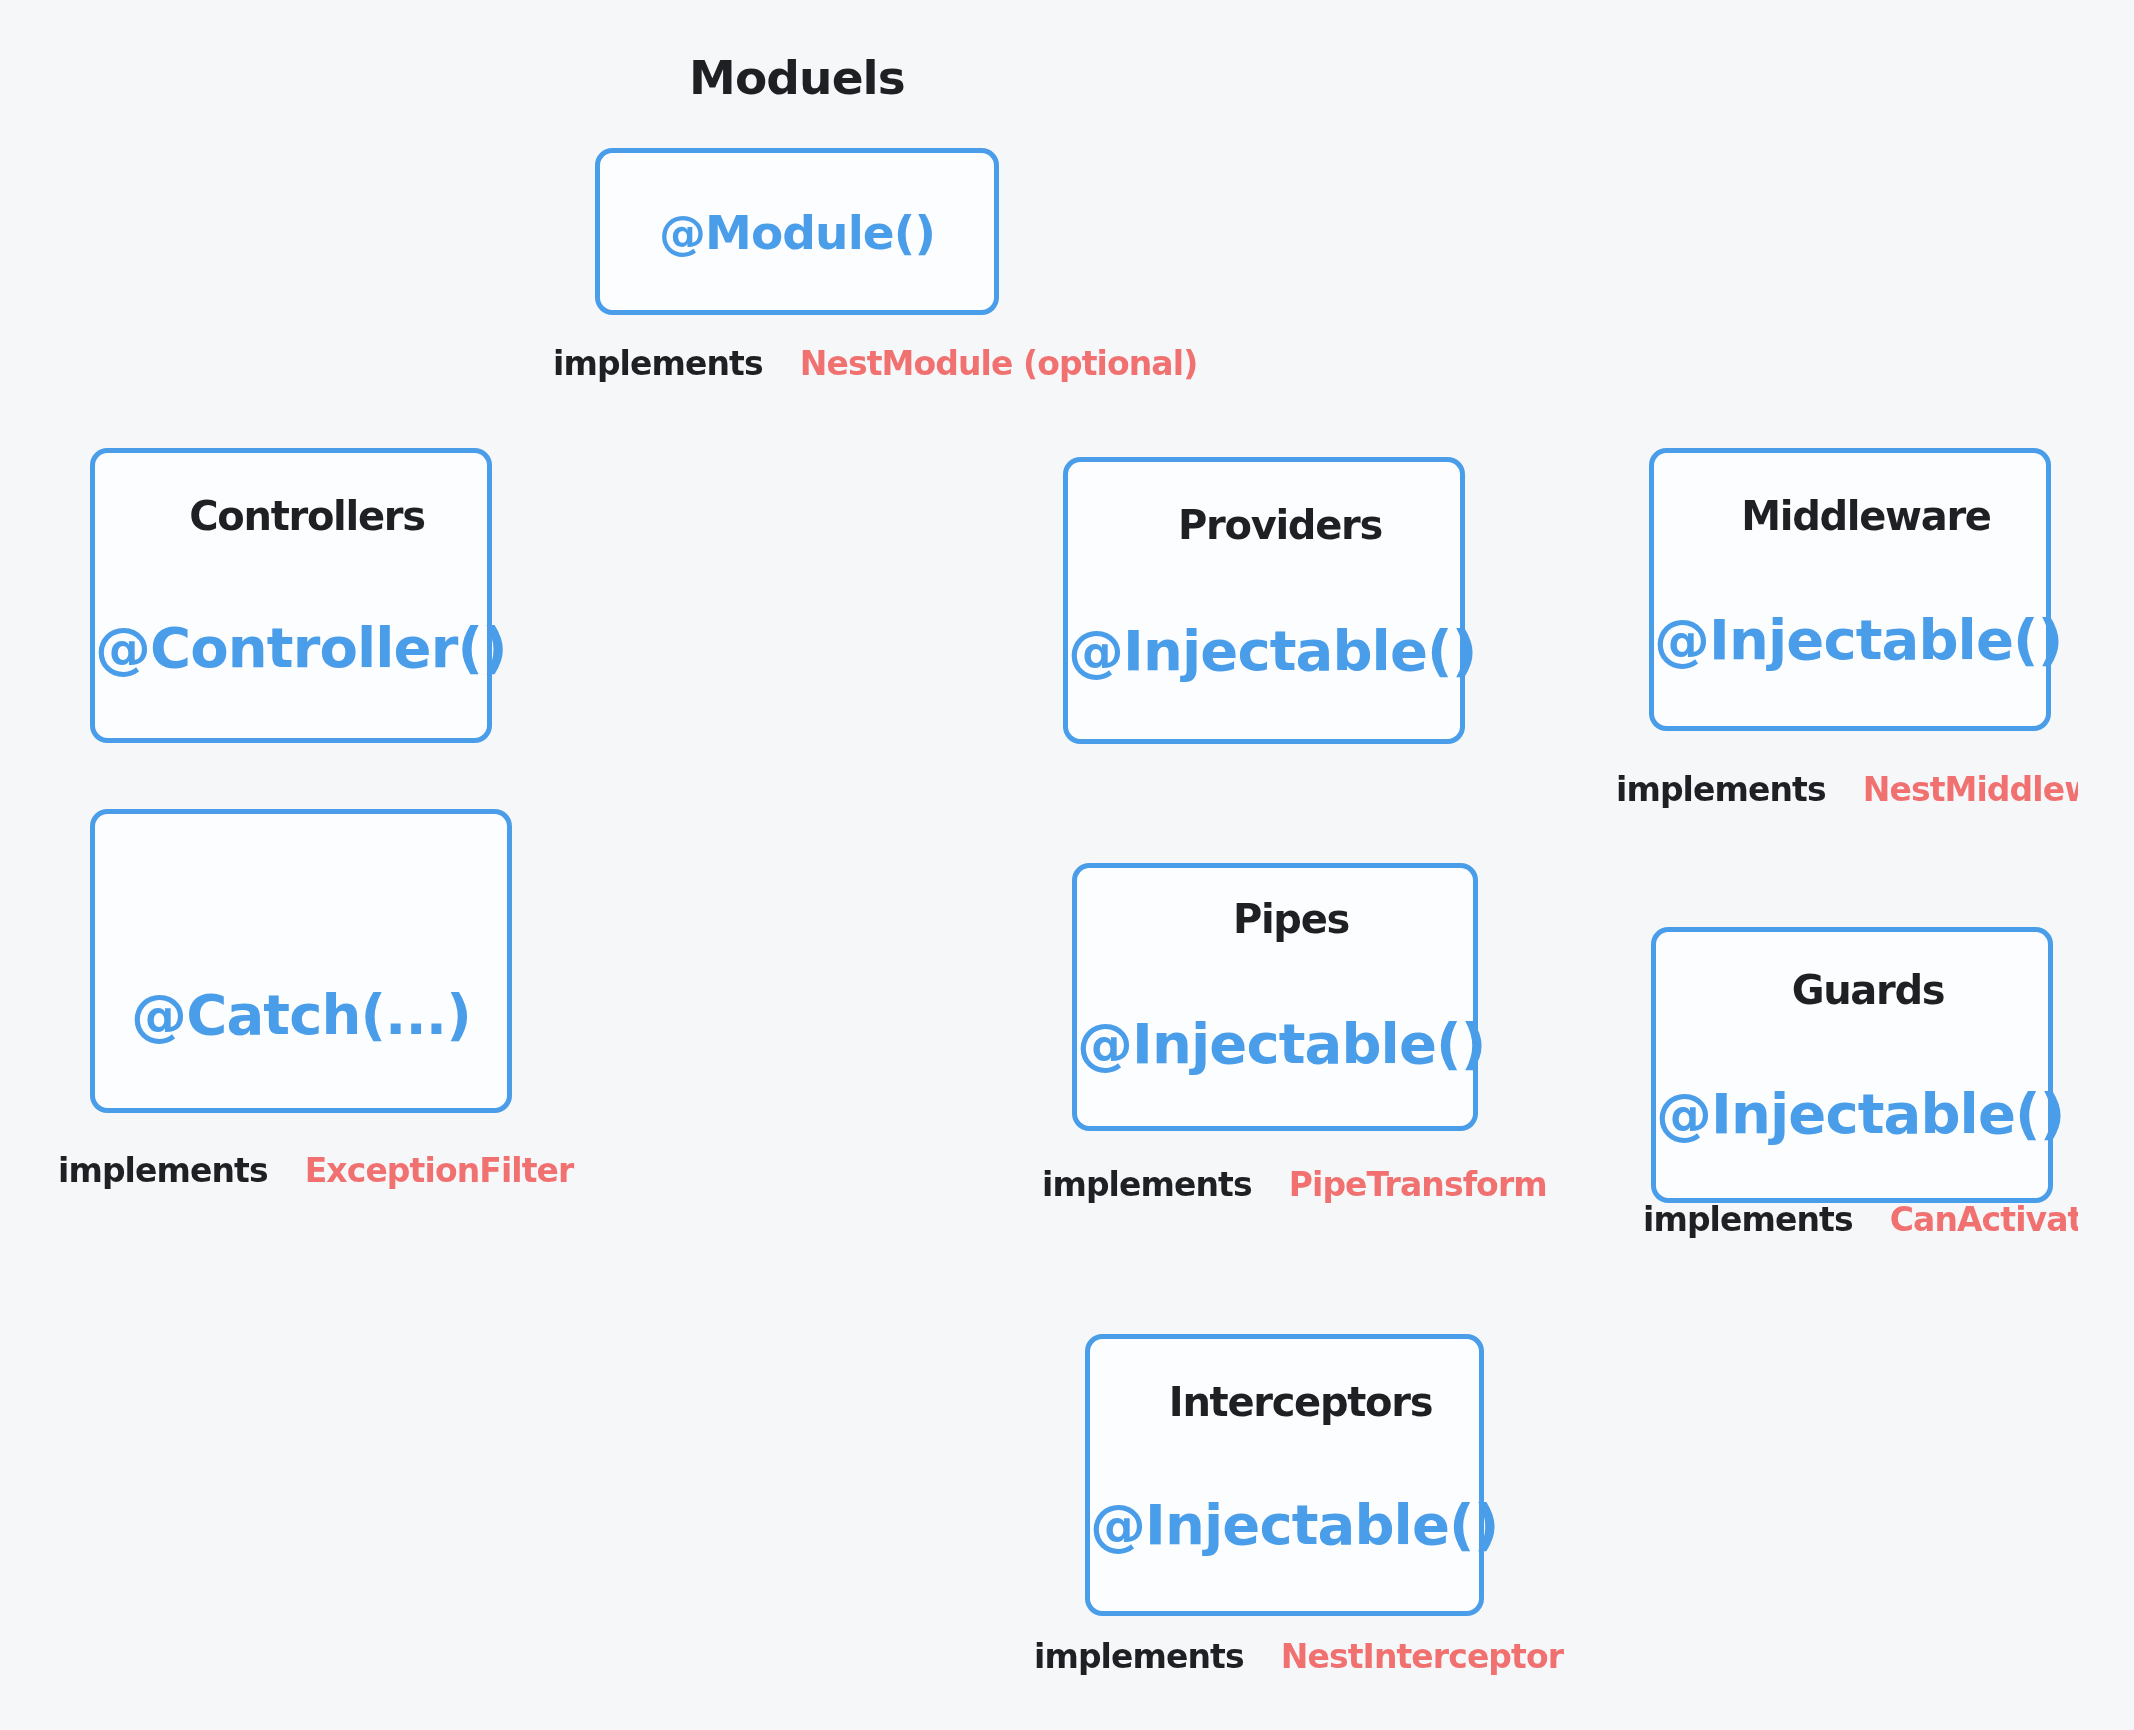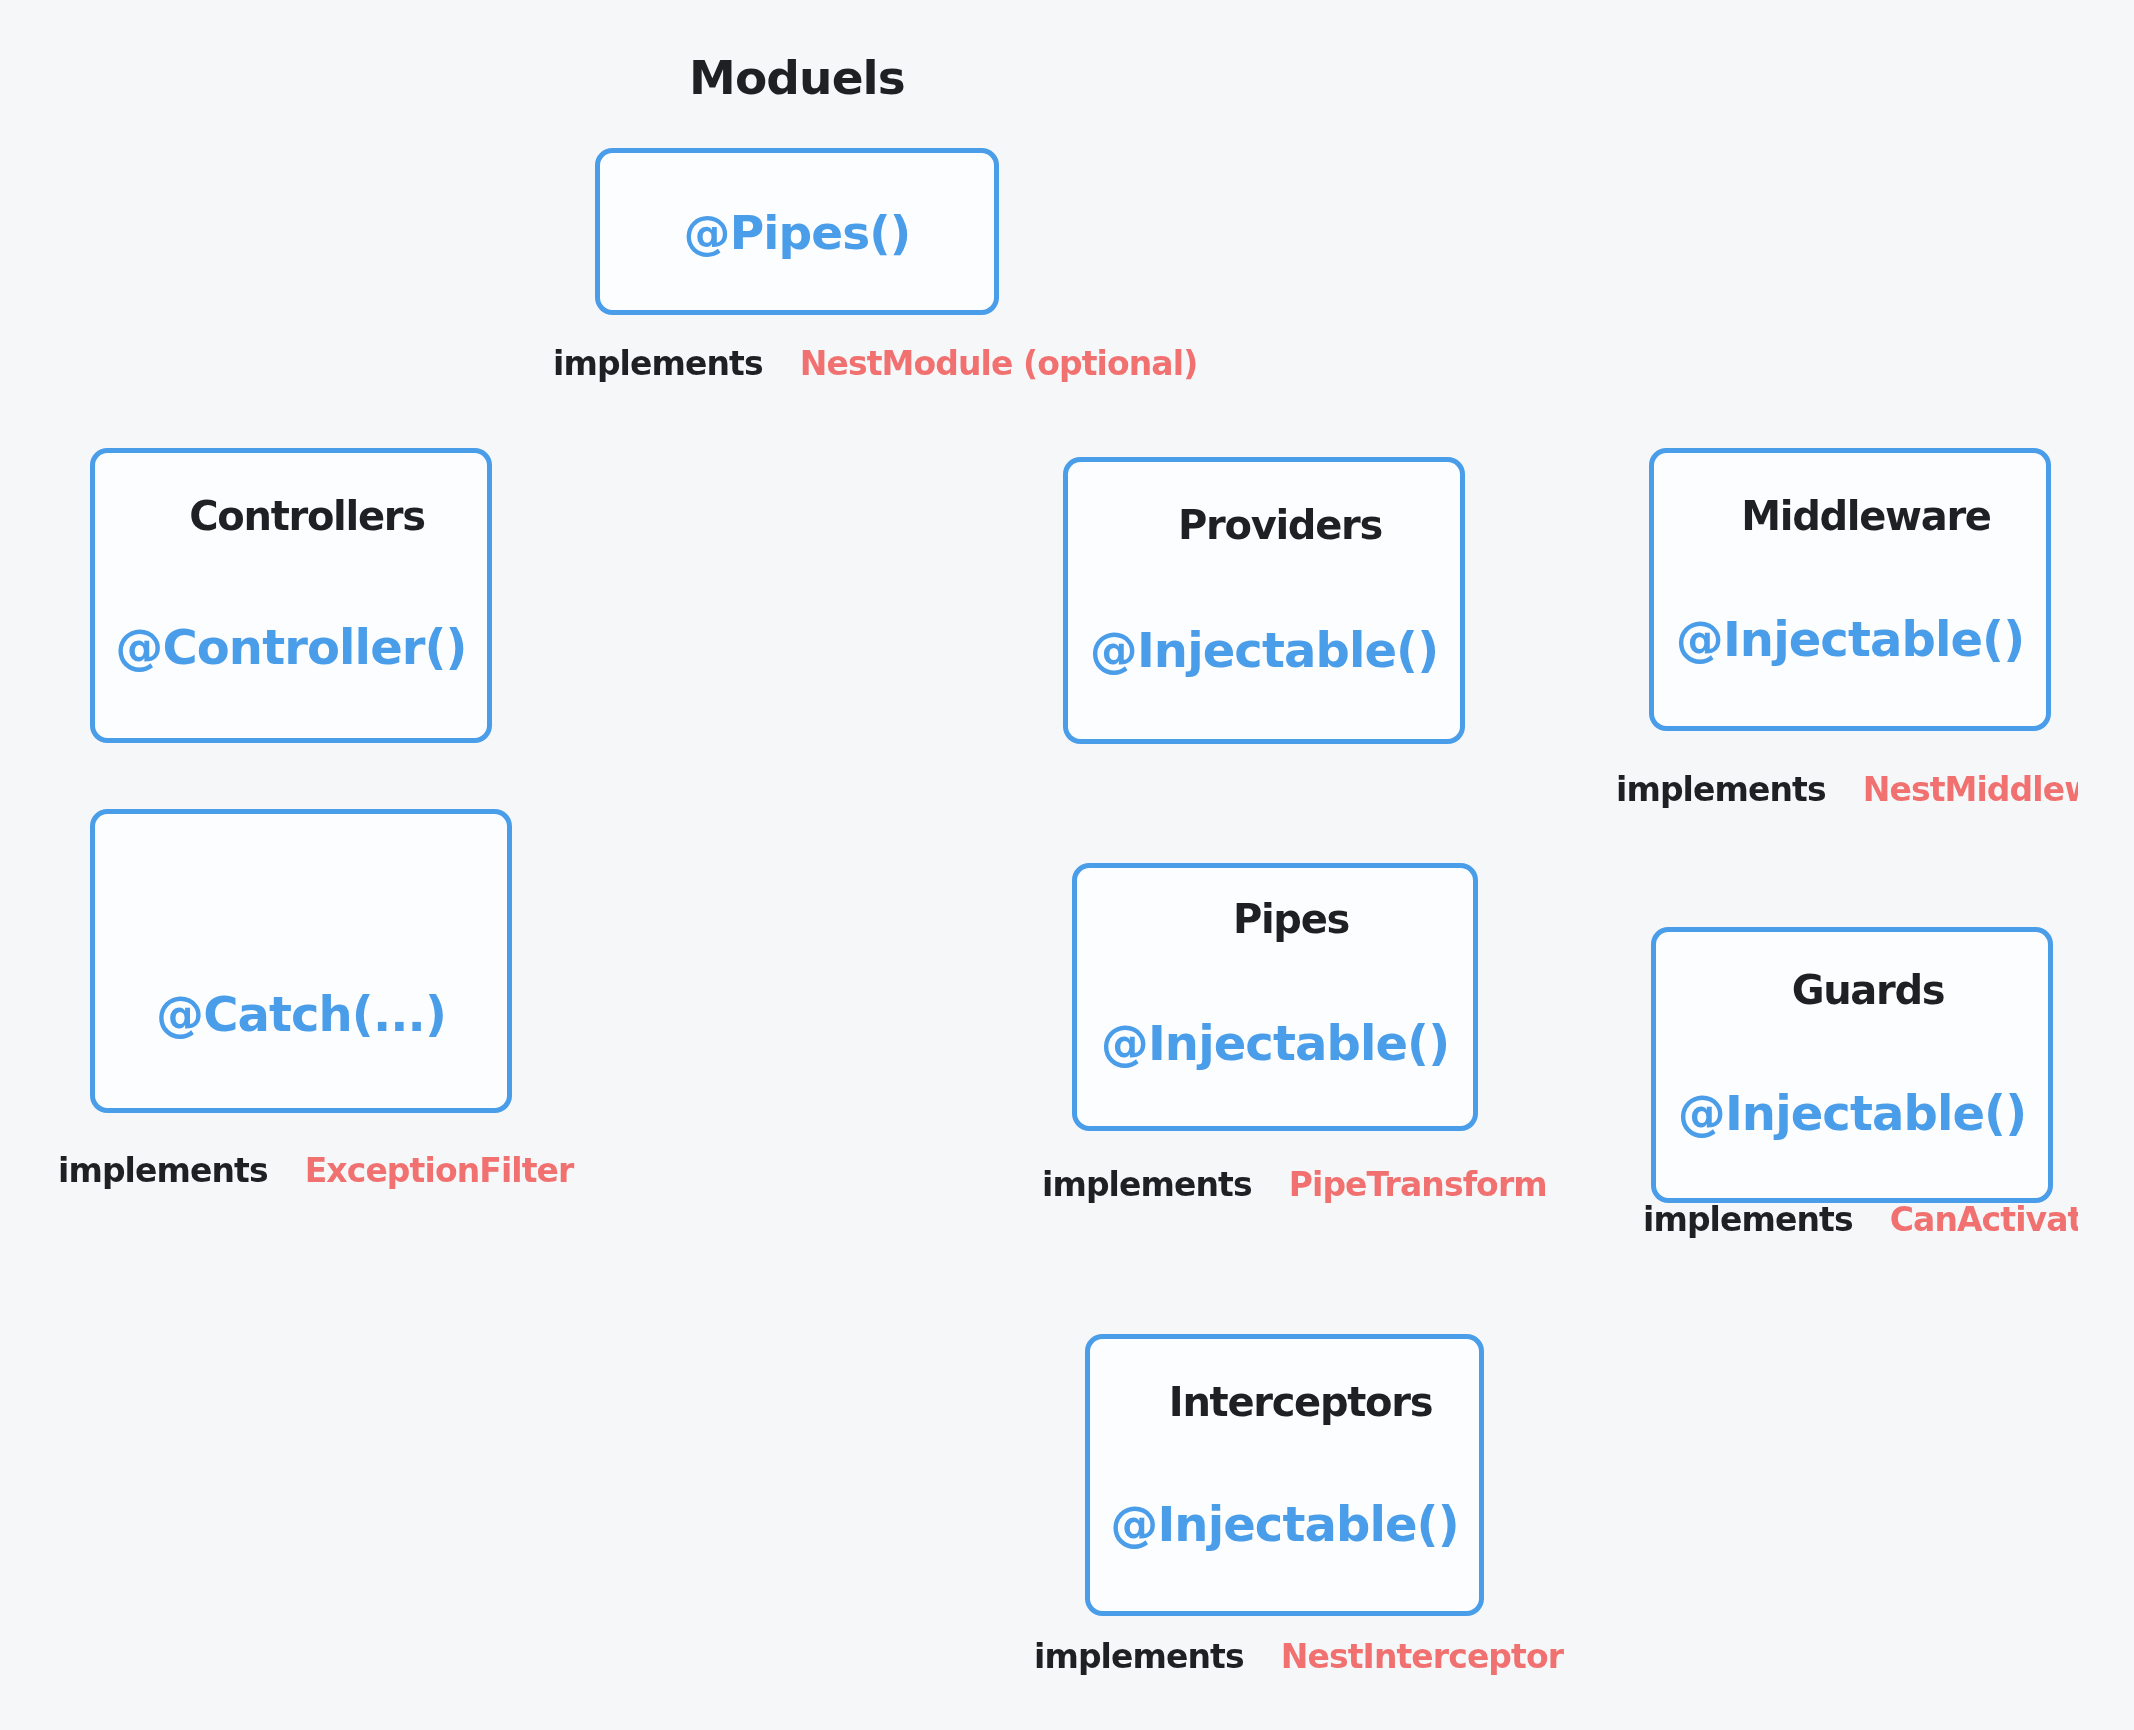--- a/index.html
+++ b/index.html
@@ -43,21 +43,21 @@
     letter-spacing:-1.3px;
     color:var(--text-black);
     white-space:nowrap;
     padding-left:32px;
   }
   .decorator{
     position:absolute;
     left:0; right:0; top:68%;
     transform:translateY(-50%);
     text-align:center;
-    font-size:48px;
+    font-size:56px;
     font-weight:bold;
     letter-spacing:-0.9px;
     color:var(--accent-blue);
     white-space:nowrap;
   }
   .decorator.centered{ top:50%; font-size:47px; }
   .impl-row{
     position:absolute;
     display:flex;
     align-items:baseline;
@@ -92,21 +92,21 @@
   .impl-interceptors { left:1034px; top:1637px; }
 </style>
 </head>
 <body>
 
 <div class="canvas">
 
   <div class="page-title">Moduels</div>
 
   <div class="box box-module">
-    <div class="decorator centered">@Pipes()</div>
+    <div class="decorator centered">@Module()</div>
   </div>
   <div class="impl-row impl-module">
     <span class="impl-kw">implements</span>
     <span class="impl-if">NestModule (optional)</span>
   </div>
 
   <div class="box box-controllers">
     <div class="box-title">Controllers</div>
     <div class="decorator">@Controller()</div>
   </div>

